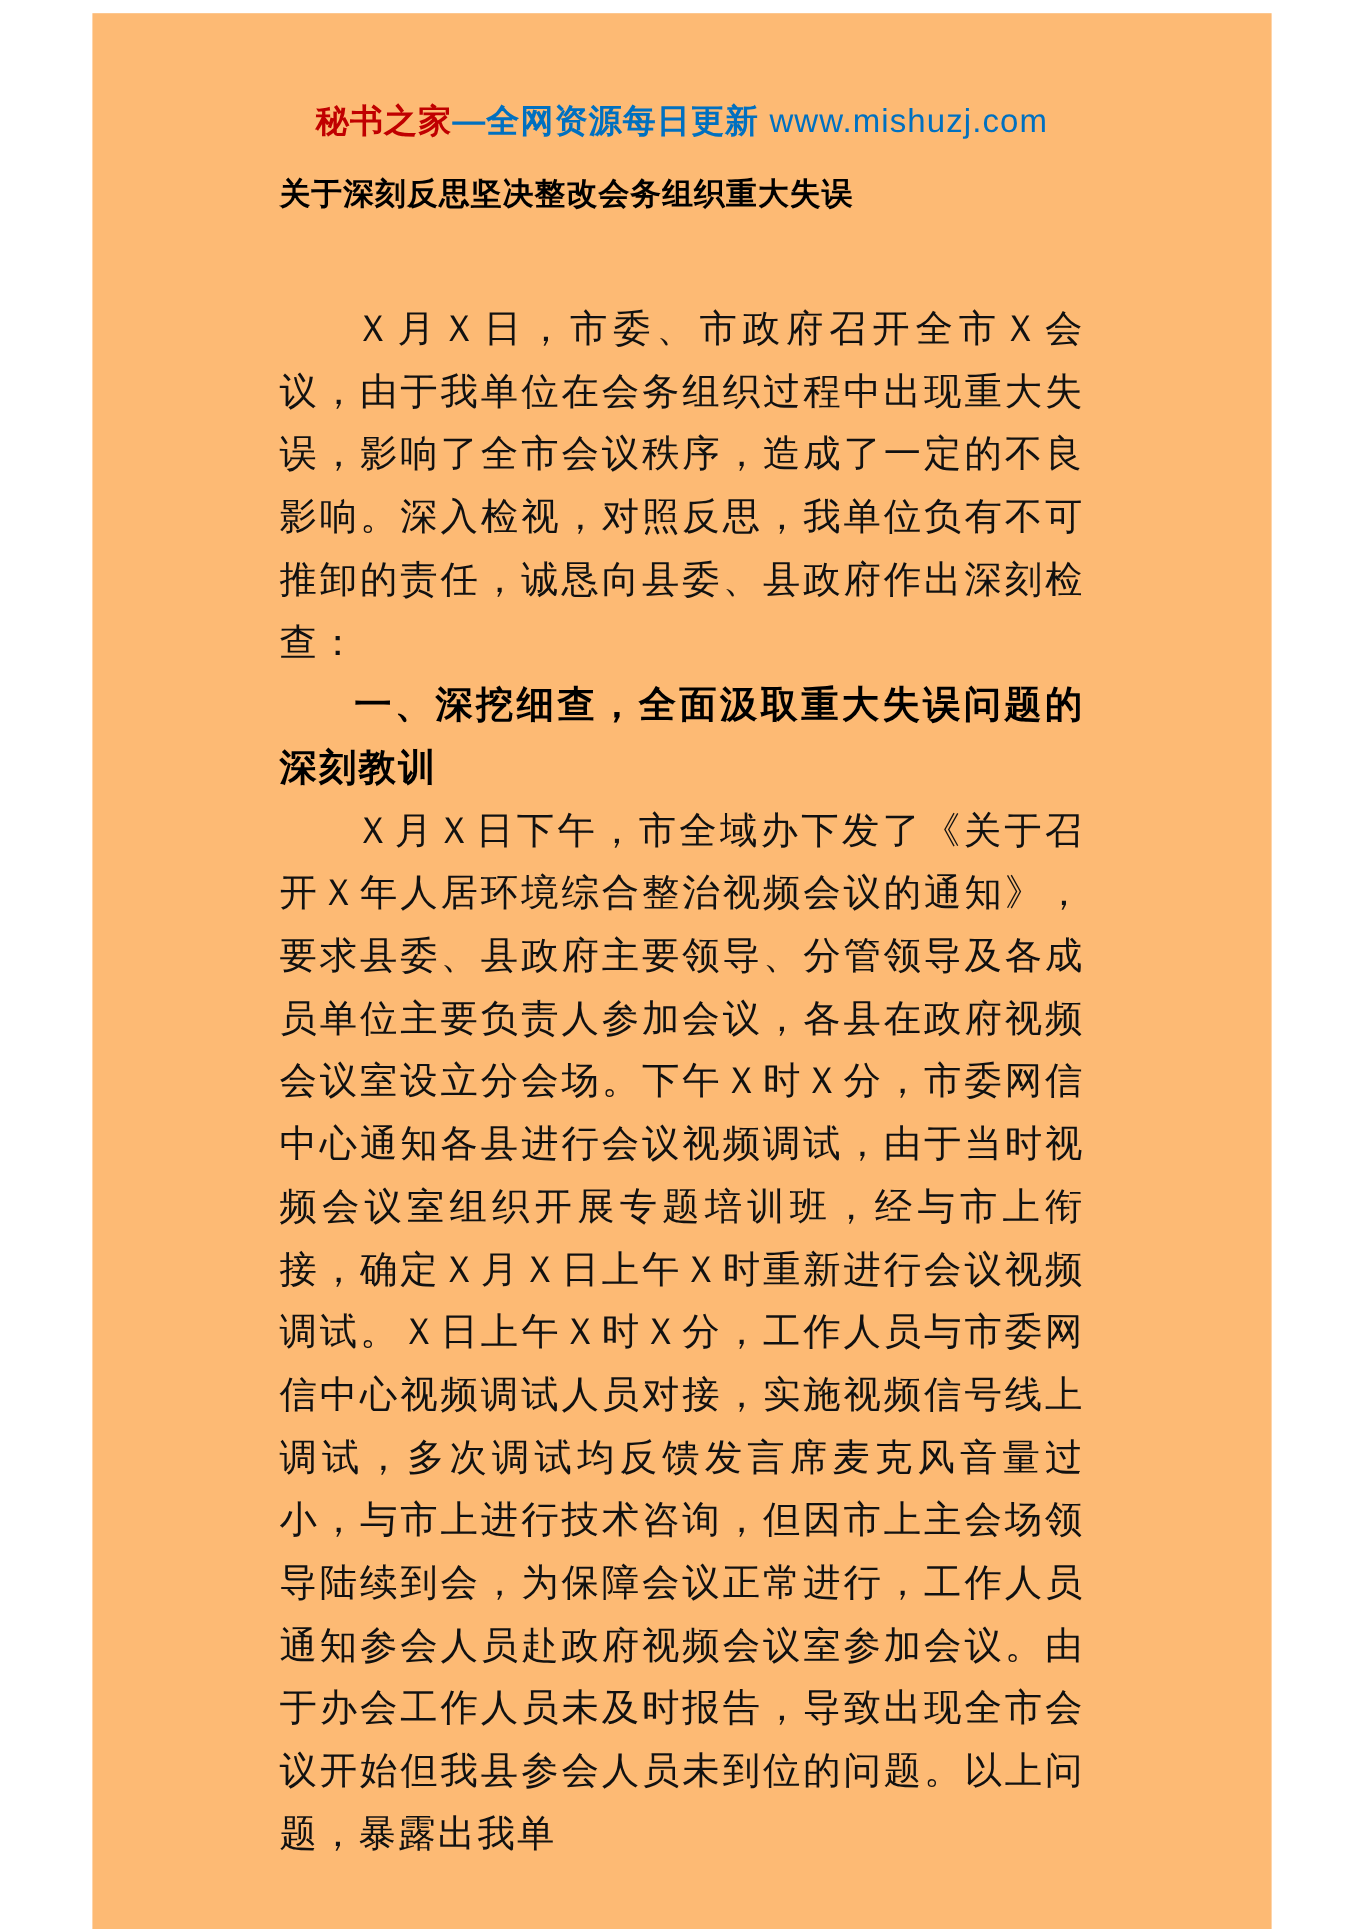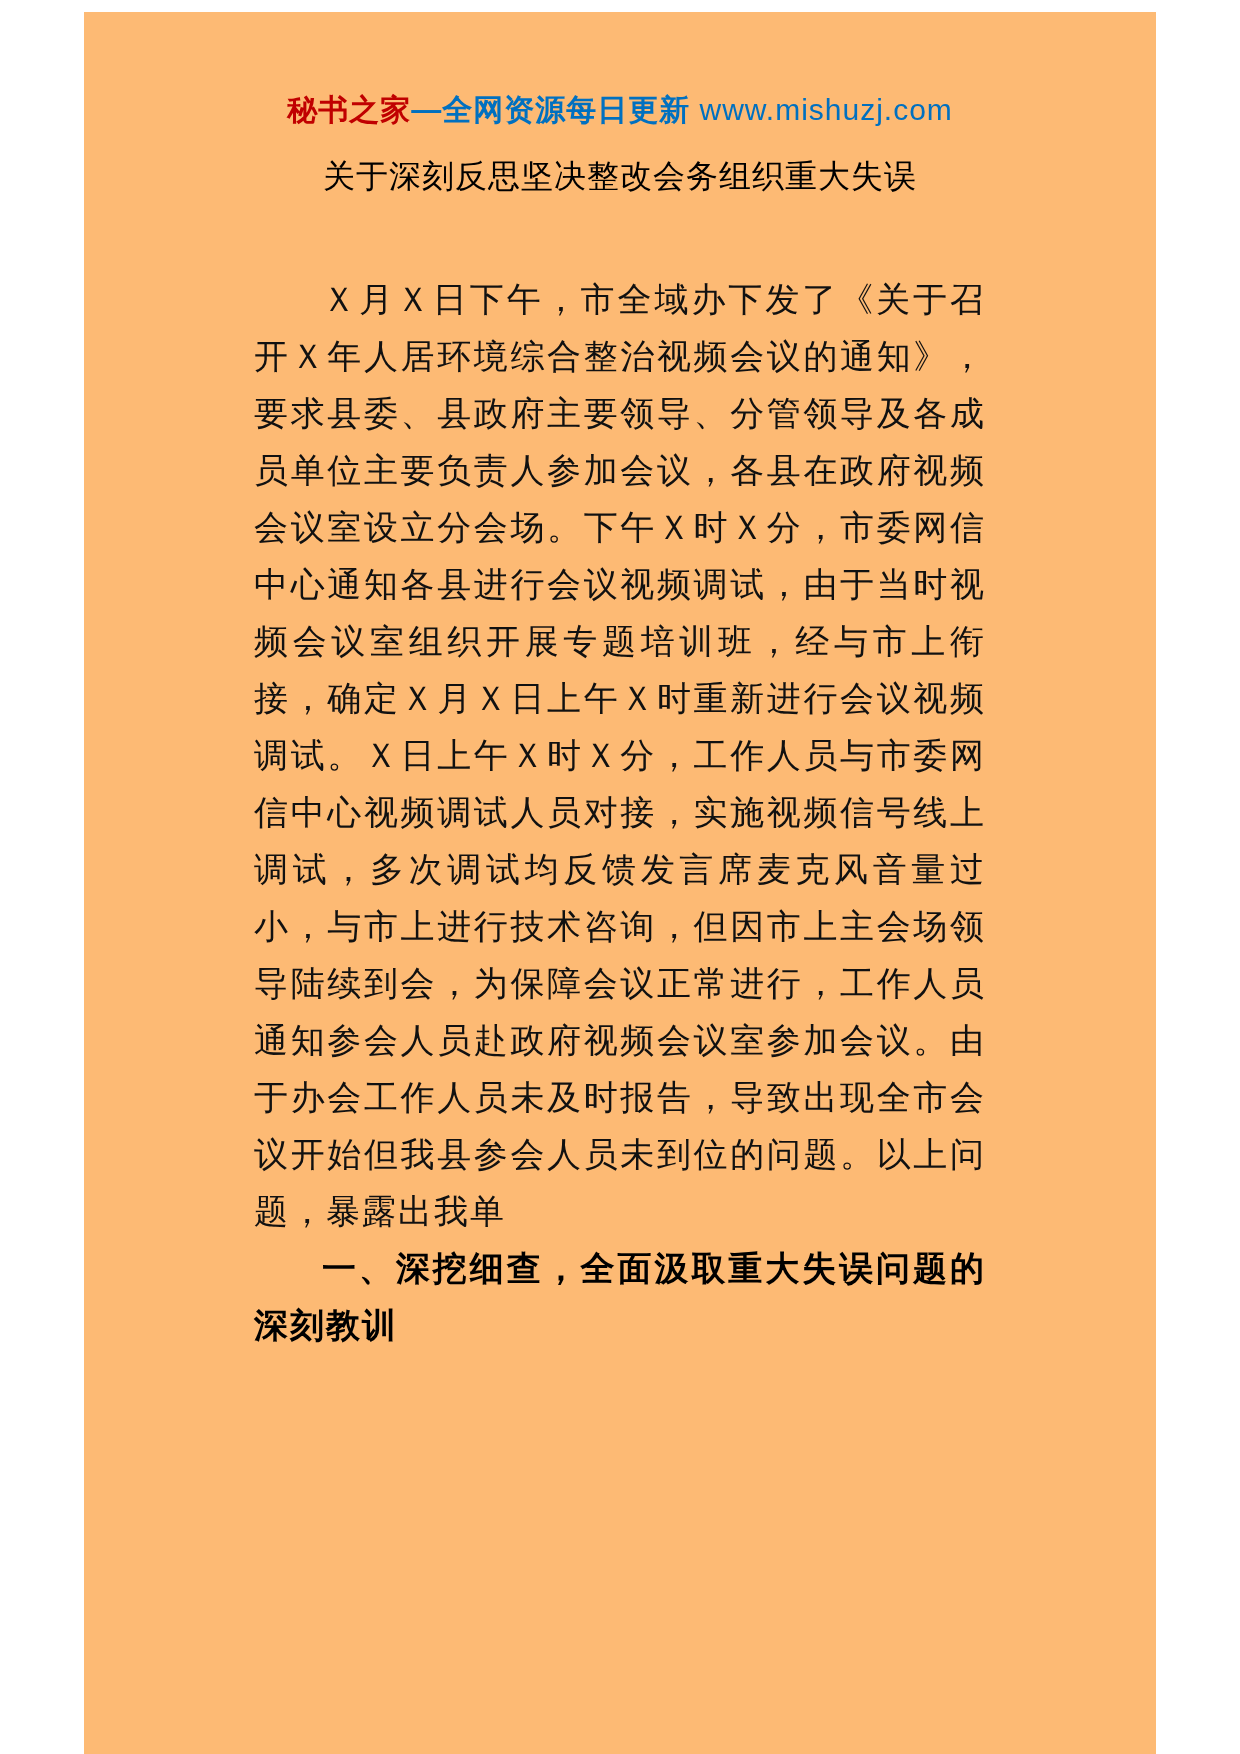--- a/index.html
+++ b/index.html
@@ -33,24 +33,23 @@
     }
     .doc-header .tagline {
       color: #0070c0;
       font-weight: bold;
     }
     .doc-header .url {
       color: #0070c0;
       font-weight: normal;
     }
     .doc-title {
-      text-align: center;
       color: #000000;
-      font-weight: normal;
-      font-size: 32px;
+      font-weight: bold;
+      font-size: 28px;
       line-height: 62px;
       letter-spacing: 1px;
       margin: 6px 0 0 0;
     }
     .doc-body {
       margin-top: 64px;
     }
     .para {
       margin: 0;
       color: #111111;
@@ -73,17 +72,18 @@
 
   <div class="doc-header">
     <span class="brand">秘书之家</span><span class="tagline">—全网资源每日更新 </span><span class="url">www.mishuzj.com</span>
   </div>
 
   <h1 class="doc-title">
     <span>关于深刻反思坚决整改会务组织重大失误</span><br>
   </h1>
 
   <div class="doc-body">
+    <p class="para">Ｘ月Ｘ日，市委、市政府召开全市Ｘ会议，由于我单位在会务组织过程中出现重大失误，影响了全市会议秩序，造成了一定的不良影响。深入检视，对照反思，我单位负有不可推卸的责任，诚恳向县委、县政府作出深刻检查：</p>
+    <p class="para heading">一、深挖细查，全面汲取重大失误问题的深刻教训</p>
     <p class="para">Ｘ月Ｘ日下午，市全域办下发了《关于召开Ｘ年人居环境综合整治视频会议的通知》，要求县委、县政府主要领导、分管领导及各成员单位主要负责人参加会议，各县在政府视频会议室设立分会场。下午Ｘ时Ｘ分，市委网信中心通知各县进行会议视频调试，由于当时视频会议室组织开展专题培训班，经与市上衔接，确定Ｘ月Ｘ日上午Ｘ时重新进行会议视频调试。Ｘ日上午Ｘ时Ｘ分，工作人员与市委网信中心视频调试人员对接，实施视频信号线上调试，多次调试均反馈发言席麦克风音量过小，与市上进行技术咨询，但因市上主会场领导陆续到会，为保障会议正常进行，工作人员通知参会人员赴政府视频会议室参加会议。由于办会工作人员未及时报告，导致出现全市会议开始但我县参会人员未到位的问题。以上问题，暴露出我单</p>
-    <p class="para heading">一、深挖细查，全面汲取重大失误问题的深刻教训</p>
   </div>
 
 </div>
 
 </body></html>

